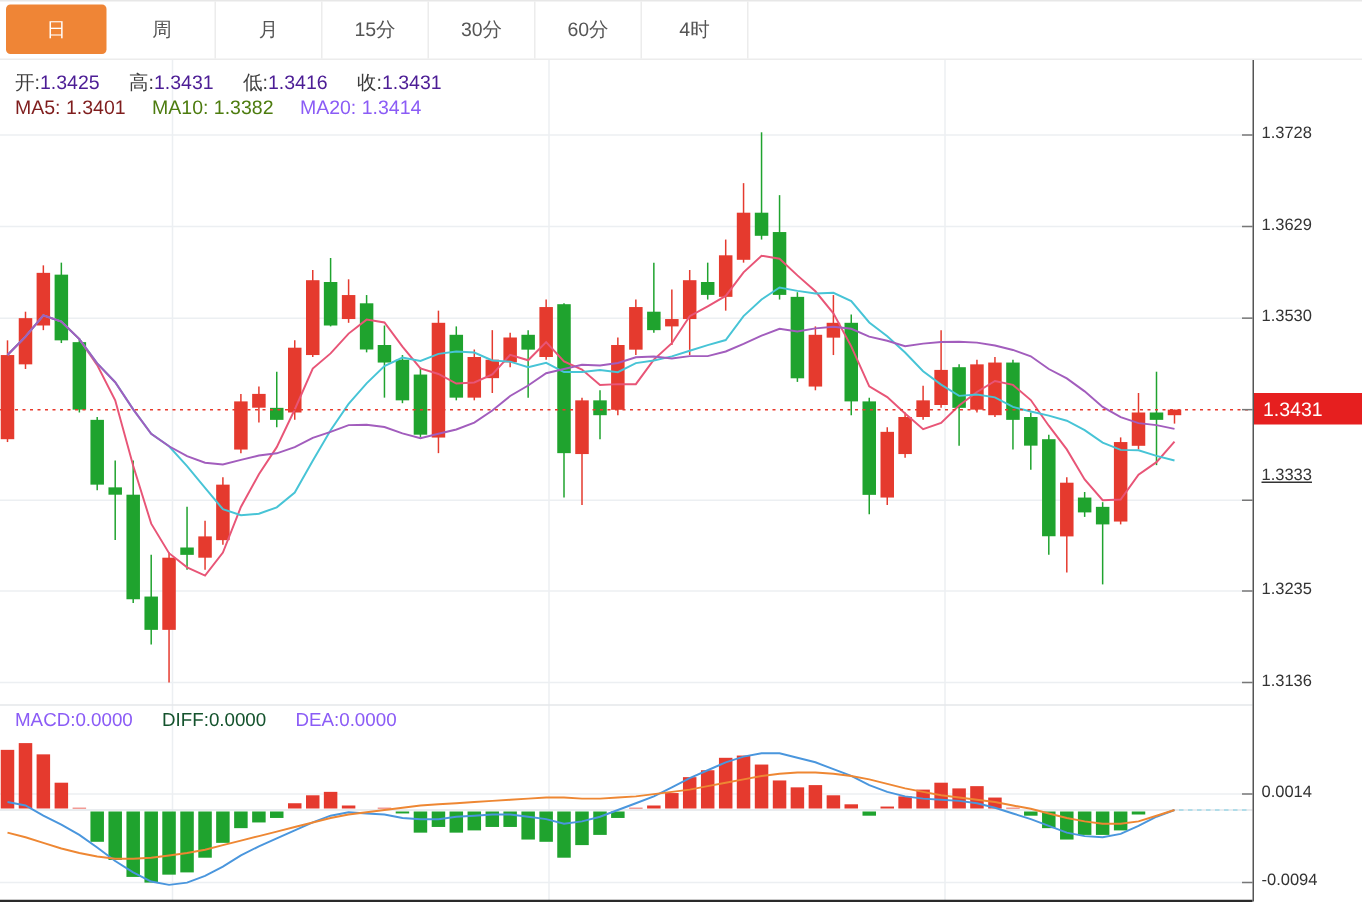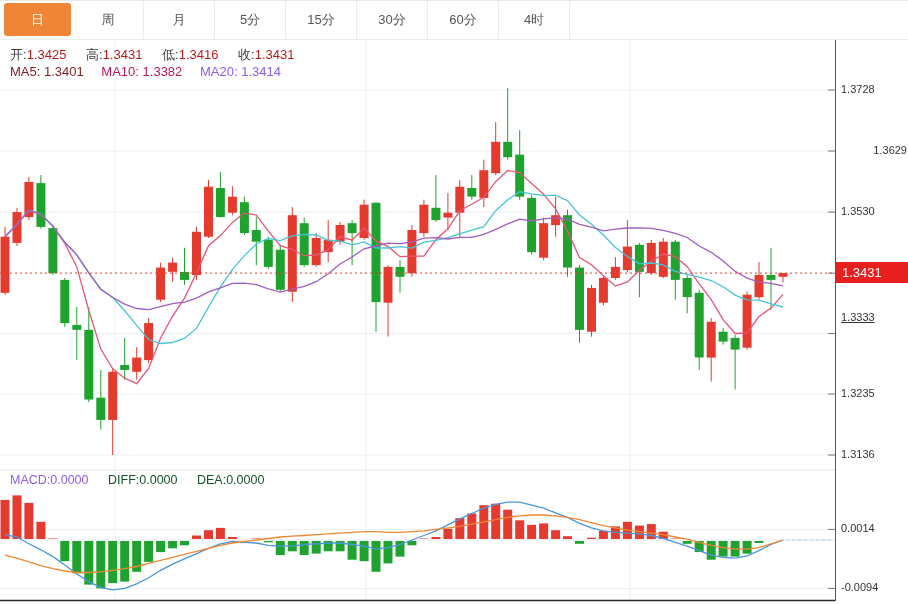--- a/index.html
+++ b/index.html
@@ -11,44 +11,43 @@
   .tab{width:71px;height:100%;line-height:37px;text-align:center;font-size:13px;color:#555;
     border-right:1px solid #ececec;box-sizing:border-box;cursor:pointer;}
   .tab.active{background:#ef8536;color:#fff;border-radius:3px;width:67px;height:33px;
     line-height:33px;margin:2px 2px 0 4px;border-right:none;}
   
   svg#chart-svg{position:absolute;left:0;top:0;}
   
   .legend-k{position:absolute;left:10px;top:46px;font-size:13px;white-space:nowrap;}
   .legend-k .grp{margin-right:16px;}
   .legend-k .lk{color:#3c3c3c;}
-  .legend-k .lv{color:#b91c1c;}
+  .legend-k .lv{color:#4c1d95;}
   .legend-ma{position:absolute;left:10px;top:64px;font-size:13px;white-space:nowrap;}
   .legend-ma .grp{margin-right:14px;}
-  .ma5{color:#7f1d1d;} .ma10{color:#be185d;} .ma20{color:#8b5cf6;}
+  .ma5{color:#7f1d1d;} .ma10{color:#4d7c0f;} .ma20{color:#8b5cf6;}
   .legend-macd{position:absolute;left:10px;top:473px;font-size:12.5px;white-space:nowrap;}
   .legend-macd .grp{margin-right:16px;}
-  .cmacd{color:#8b5cf6;} .cdiff{color:#14532d;} .cdea:{color:#f08a2b;} .cdea{color:#14532d;}
+  .cmacd{color:#8b5cf6;} .cdiff{color:#14532d;} .cdea:{color:#f08a2b;} .cdea{color:#8b5cf6;}
   
   .ylab{position:absolute;left:841px;width:66px;font-size:11px;color:#333;height:15px;line-height:15px;}
-  .yt0{top:82px;} .yt1{top:143px;text-align:right;} .yt2{top:204px;} .yt3{top:310px;text-decoration:underline;} .yt4{top:386px;} .yt5{top:447px;}
+  .yt0{top:82px;} .yt1{top:143px;} .yt2{top:204px;} .yt3{top:310px;text-decoration:underline;} .yt4{top:386px;} .yt5{top:447px;}
   .mt0{top:521px;} .mt1{top:580px;}
   .price-tag{position:absolute;left:836px;top:262px;width:72px;height:21px;line-height:21px;
     background:#e61f1f;color:#fff;font-size:13px;padding-left:6px;box-sizing:border-box;}
 </style>
 </head>
 <body>
 
 <div class="app">
 
   <div class="tabbar">
     <div class="tab active">日</div>
     <div class="tab">周</div>
     <div class="tab">月</div>
-    <div class="tab">5分</div>
     <div class="tab">15分</div>
     <div class="tab">30分</div>
     <div class="tab">60分</div>
     <div class="tab">4时</div>
   </div>
 
   <svg id="chart-svg" width="908" height="605">
       <line x1="0" y1="90.0" x2="835" y2="90.0" stroke="#eceff2" stroke-width="1"></line>
       <line x1="0" y1="151.0" x2="835" y2="151.0" stroke="#eceff2" stroke-width="1"></line>
       <line x1="0" y1="212.1" x2="835" y2="212.1" stroke="#eceff2" stroke-width="1"></line>

